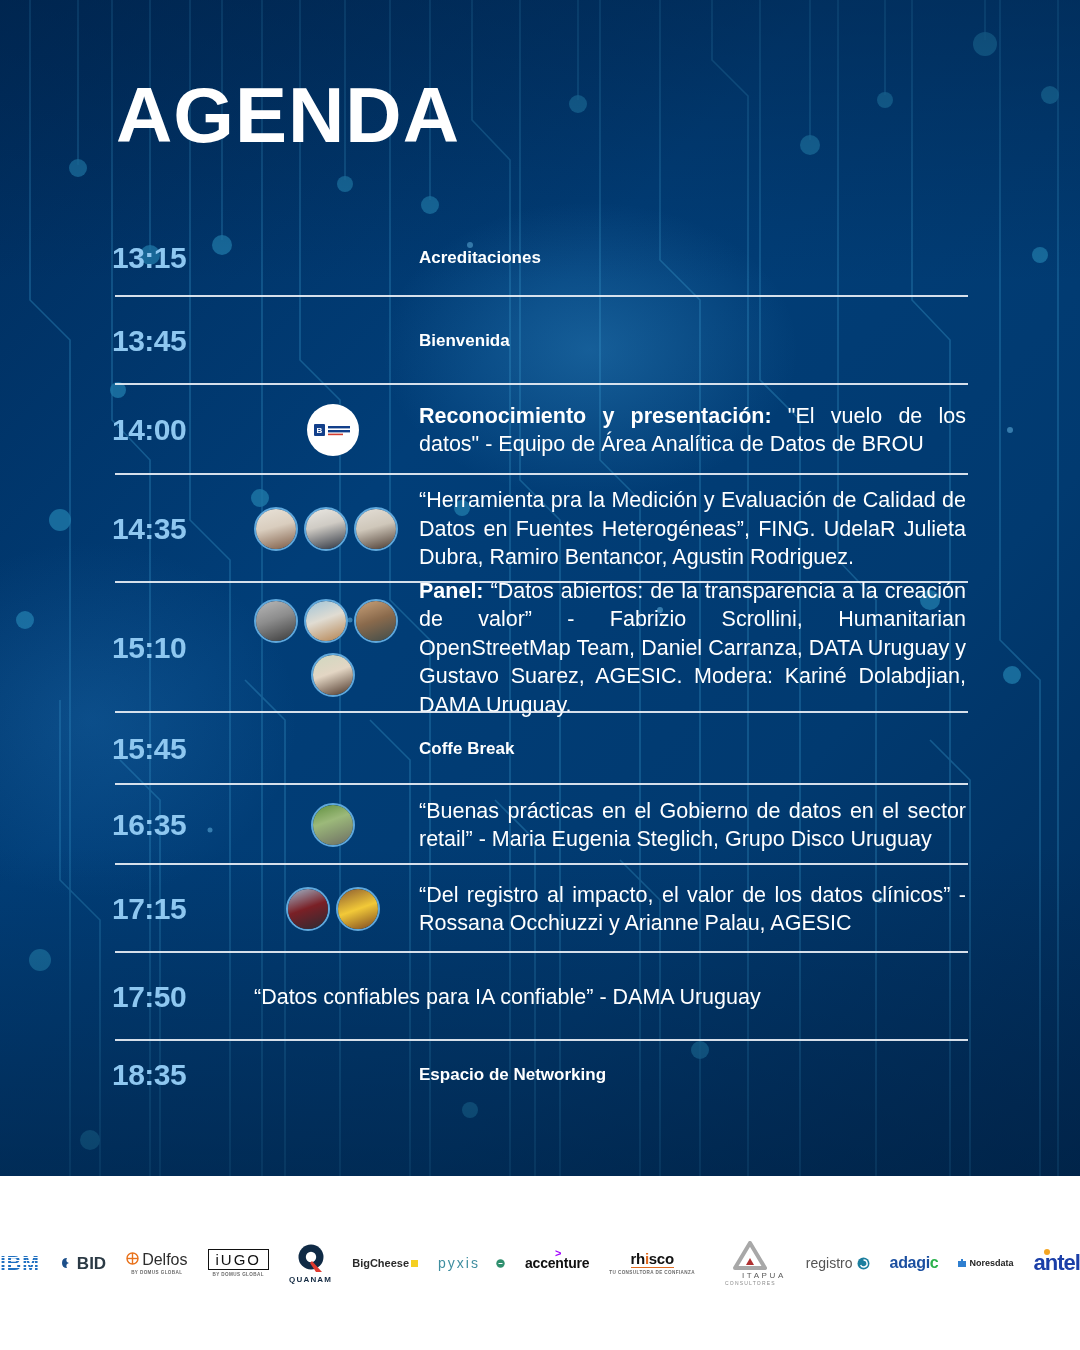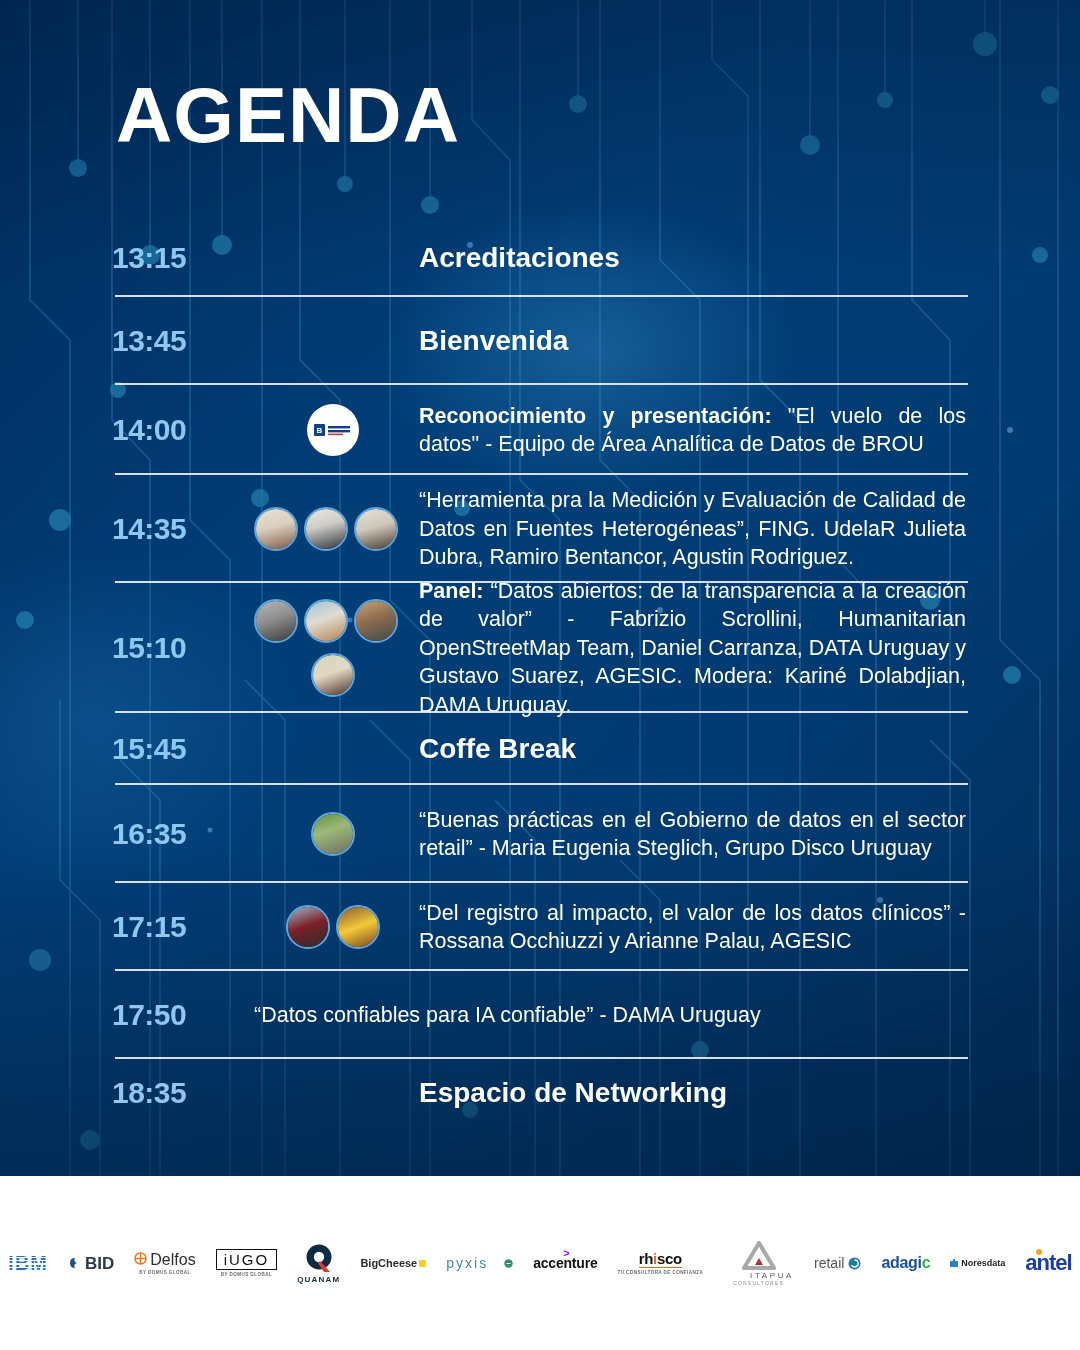--- a/index.html
+++ b/index.html
@@ -151,21 +151,21 @@
     font-size: 21.5px;
     line-height: 1.32;
     text-align: justify;
     text-justify: inter-word;
     padding-right: 2px;
   }
   .row-text.short { text-align: left; }
   .row-text b { font-weight: bold; }
   .row-text.bold-title {
     font-weight: bold;
-    font-size: 28px;
+    font-size: 17px;
   }
 
   
   #footer {
     position: absolute;
     left: 0; top: 1176px;
     width: 1080px;
     height: 174px;
     background: #FFFFFF;
     z-index: 6;
@@ -380,21 +380,21 @@
         </div>
         <div class="row-text"><b>Panel:</b><span> “Datos abiertos: de la transparencia a la creación de valor” - Fabrizio Scrollini, Humanitarian OpenStreetMap Team, Daniel Carranza, DATA Uruguay y Gustavo Suarez, AGESIC. Modera:  Kariné Dolabdjian, DAMA Uruguay.</span></div>
         <div class="divider"></div>
       </div>
       <div class="agenda-row" style="height: 72px;">
         <div class="row-time">15:45</div>
         <div class="row-avatars empty"></div>
         <div class="row-text bold-title short"><span>Coffe Break</span></div>
         <div class="divider"></div>
       </div>
-      <div class="agenda-row" style="height: 98px;">
+      <div class="agenda-row" style="height: 80px;">
         <div class="row-time">16:35</div>
         <div class="row-avatars" style="justify-content: center;">
           <div class="avatar">
             <div class="ph" style="background: linear-gradient(160deg, rgb(95, 143, 62) 0%, rgb(156, 185, 122) 40%, rgb(109, 109, 99) 100%);"></div>
           </div>
         </div>
         <div class="row-text"><span>“Buenas prácticas en el Gobierno de datos en el sector retail” - Maria Eugenia Steglich, Grupo Disco Uruguay</span></div>
         <div class="divider"></div>
       </div>
       <div class="agenda-row" style="height: 88px;">
@@ -489,21 +489,21 @@
             <svg width="34" height="30" viewBox="0 0 34 30">
               <path d="M17 2 L32 27 L2 27 Z" fill="none" stroke="#a8a8a8" stroke-width="4" stroke-linejoin="round"></path>
               <path d="M17 17 L21 24 L13 24 Z" fill="#b03030"></path>
             </svg>
             <div class="sp-itapua">ITAPUA</div>
             <div class="sp-itapua-sub">CONSULTORES</div>
           </div>
         </div>
         <div class="sponsor">
           <div class="sp-name sp-kinetix">
-            <span>retail</span>
+            <span>registro</span>
             <svg width="13" height="13" viewBox="0 0 13 13">
               <circle cx="6.5" cy="6.5" r="6" fill="#1c7e9e"></circle>
               <path d="M6.5 3 A3.5 3.5 0 1 1 3.6 8.2" fill="none" stroke="#fff" stroke-width="1.4"></path>
             </svg>
           </div>
         </div>
         <div class="sponsor">
           <div class="sp-name sp-adagic">adagi<span style="color:#2bb24c;">c</span></div>
         </div>
         <div class="sponsor">

